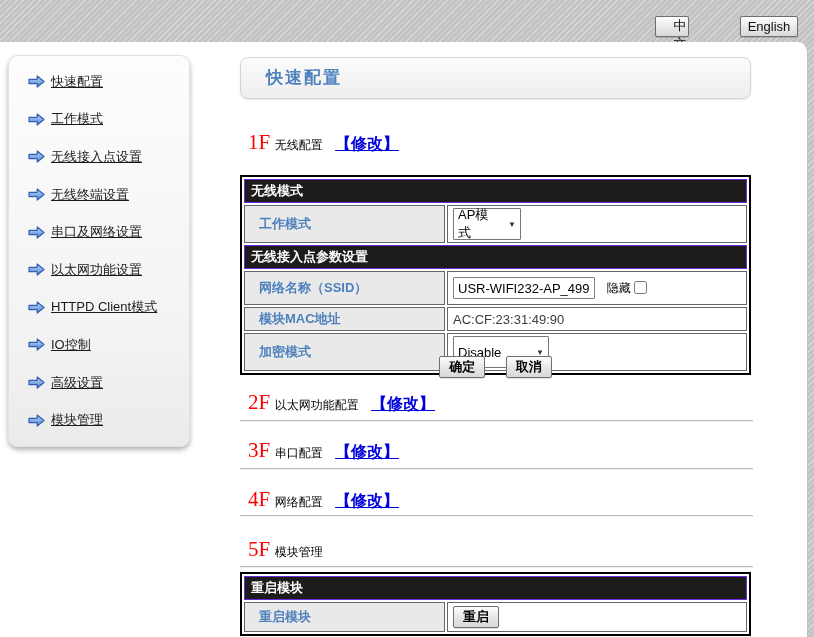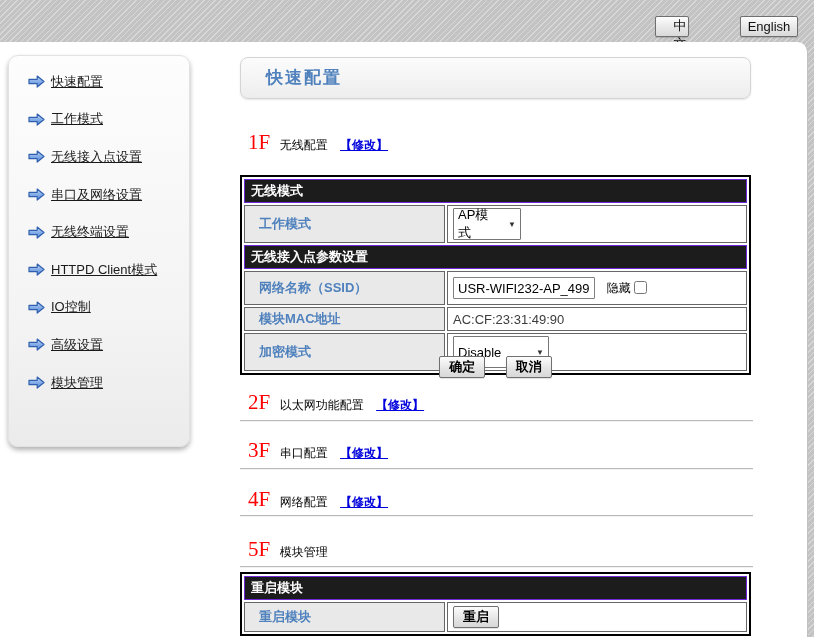--- a/index.html
+++ b/index.html
@@ -51,23 +51,23 @@
     box-shadow:0 1px 2px rgba(0,0,0,.10);
     line-height:40px; padding-left:25px;
     font-size:17px; font-weight:bold; color:var(--accent_blue,#4f81bd);
     letter-spacing:2px;
   }
   .section-row { position:absolute; left:8px; white-space:nowrap; }
   .fnum {
     font-family:"Liberation Serif","DejaVu Serif",serif;
     font-size:21px; color:var(--section_red,#ff0000);
   }
-  .stitle { font-size:12px; color:#000; margin-left:5px; }
+  .stitle { font-size:12px; color:#000; }
   .modify {
-    font-size:12px; font-weight:bold; color:var(--link_blue,#0000dd);
+    font-size:16px; font-weight:bold; color:var(--link_blue,#0000dd);
     text-decoration:underline; margin-left:8px; cursor:pointer;
   }
   .divider {
     position:absolute; left:0; width:513px; height:2px;
     background:#b9b9b9; border-bottom:1px solid #f2f2f2;
   }
   
   table.cfg {
     position:absolute; left:0; width:511px;
     border:2px solid #000; border-collapse:separate; border-spacing:2px;
@@ -150,27 +150,33 @@
     <a class="side-item">
       <svg class="arrow-svg" width="17" height="13" viewBox="0 0 17 13">
           <use href="#arrowdef"></use>
         </svg>
       <span class="lbl">无线接入点设置</span>
     </a>
     <a class="side-item">
       <svg class="arrow-svg" width="17" height="13" viewBox="0 0 17 13">
           <use href="#arrowdef"></use>
         </svg>
+      <span class="lbl">无线终端设置</span>
+    </a>
+    <a class="side-item">
+      <svg class="arrow-svg" width="17" height="13" viewBox="0 0 17 13">
+          <use href="#arrowdef"></use>
+        </svg>
       <span class="lbl">串口及网络设置</span>
     </a>
     <a class="side-item">
       <svg class="arrow-svg" width="17" height="13" viewBox="0 0 17 13">
           <use href="#arrowdef"></use>
         </svg>
-      <span class="lbl">无线终端设置</span>
+      <span class="lbl">以太网功能设置</span>
     </a>
     <a class="side-item">
       <svg class="arrow-svg" width="17" height="13" viewBox="0 0 17 13">
           <use href="#arrowdef"></use>
         </svg>
       <span class="lbl">HTTPD Client模式</span>
     </a>
     <a class="side-item">
       <svg class="arrow-svg" width="17" height="13" viewBox="0 0 17 13">
           <use href="#arrowdef"></use>

